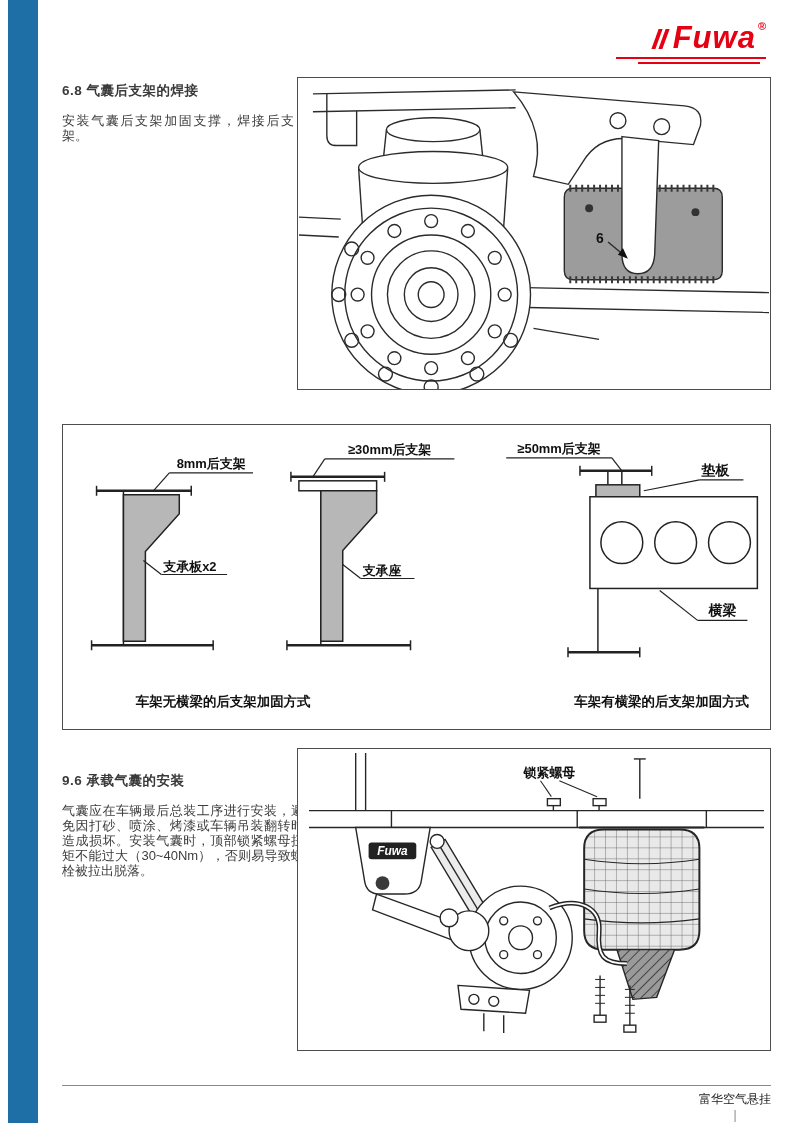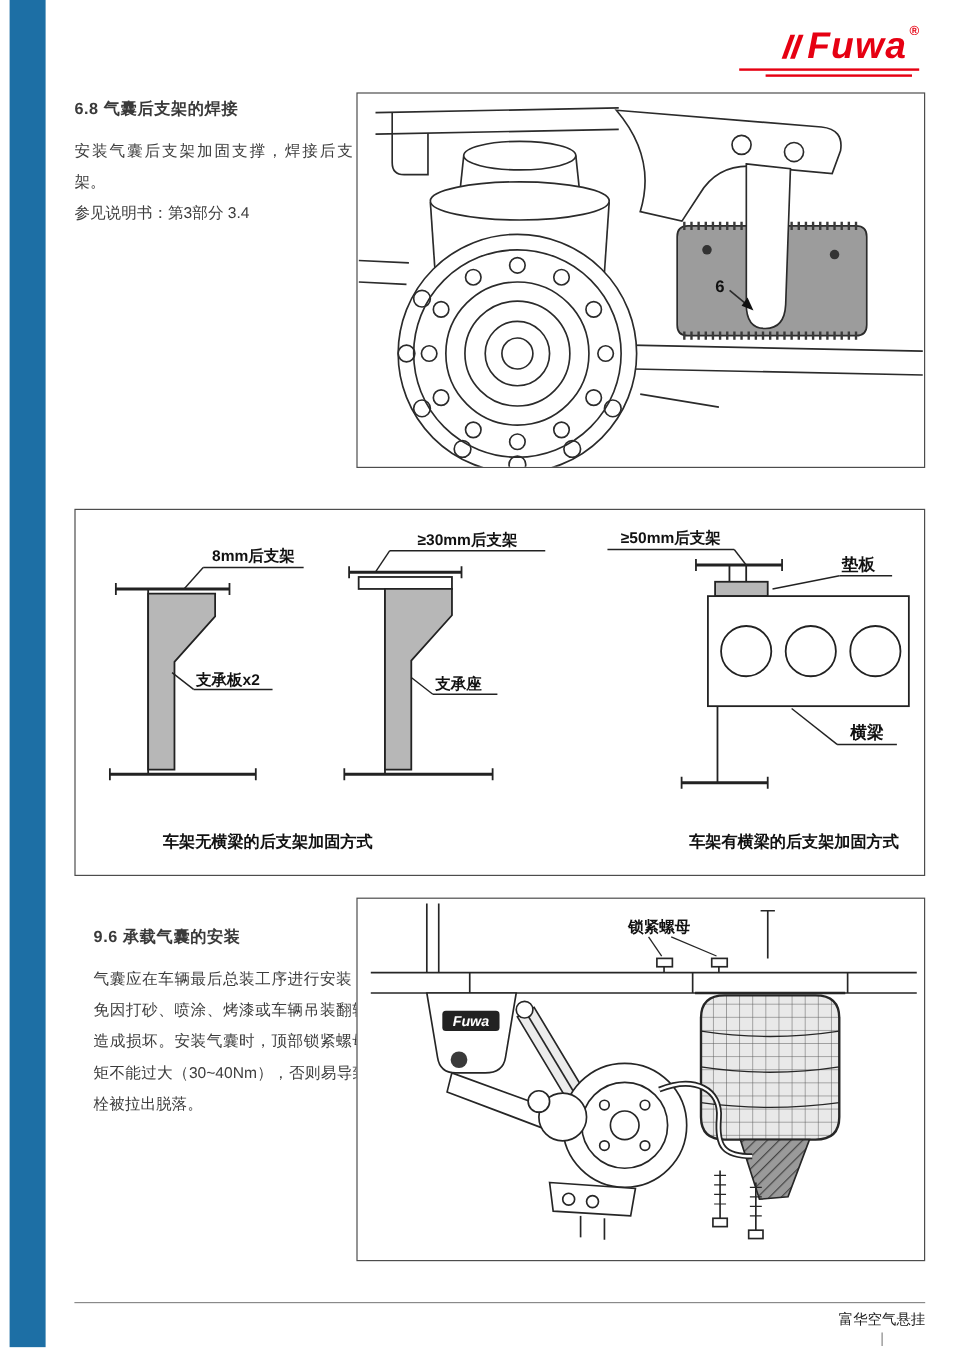--- a/index.html
+++ b/index.html
@@ -22,23 +22,23 @@
   .logo-row{display:flex;align-items:flex-start;justify-content:flex-end;}
   .logo-slashes{display:inline-flex;align-items:center;margin-right:4px;margin-top:7px;}
   .logo-slashes i{display:inline-block;width:4px;height:20px;background:var(--brand-red);transform:skewX(-20deg);margin-right:3px;}
   .logo-text{color:var(--brand-red);font-size:31px;font-weight:bold;font-style:italic;letter-spacing:1px;line-height:1;}
   .logo-reg{color:var(--brand-red);font-size:11px;font-weight:bold;margin-left:2px;margin-top:-2px;}
   .logo-line1{height:2px;background:var(--brand-red);width:150px;margin-top:4px;}
   .logo-line2{height:2px;background:var(--brand-red);width:122px;margin-top:3px;margin-left:auto;margin-right:6px;}
   
   .sec{position:absolute;color:#3d3d3d;}
   .sec h2{font-size:13.5px;font-weight:600;color:#3a3a3a;margin-bottom:13px;letter-spacing:.5px;}
-  .sec p{font-size:13px;line-height:26px;color:#3d3d3d;text-align:justify;}
+  .sec p{font-size:13px;line-height:15px;color:#3d3d3d;text-align:justify;}
   .sec95{left:62px;top:82px;width:232px;}
-  .sec96{left:78px;top:772px;width:242px;}
+  .sec96{left:62px;top:772px;width:242px;}
   
   .fig{position:absolute;border:1px solid #4d4d4d;background:#fff;}
   .fig svg{display:block;width:100%;height:100%;}
   .fig1{left:297px;top:77px;width:474px;height:313px;}
   .fig2{left:62px;top:424px;width:709px;height:306px;}
   .fig3{left:297px;top:748px;width:474px;height:303px;}
   
   .footer-line{position:absolute;left:62px;top:1085px;width:709px;height:1px;background:#8a8a8a;}
   .footer-text{position:absolute;top:1091px;right:23px;font-size:12px;color:#222;display:flex;align-items:center;flex-direction:column;}
   .footer-text .sep{margin:0 9px;color:#888;}
@@ -60,21 +60,20 @@
       <span class="logo-text">Fuwa</span>
       <span class="logo-reg">®</span>
     </div>
     <div class="logo-line1"></div>
     <div class="logo-line2"></div>
   </div>
 
   <section class="sec sec95">
     <h2>6.8 气囊后支架的焊接</h2>
     <p>安装气囊后支架加固支撑，焊接后支架。</p>
-    <p>参见说明书：第3部分 3.4</p>
   </section>
 
   <figure class="fig fig1">
     <svg viewBox="0 0 473 313">
       <g stroke="#2b2b2b" fill="none" stroke-width="1.4">
         <g>
           <line x1="0" y1="140" x2="42" y2="142"></line>
           <line x1="0" y1="158" x2="40" y2="160"></line>
           <line x1="228" y1="211" x2="473" y2="216"></line>
           <line x1="230" y1="231" x2="473" y2="236"></line>

